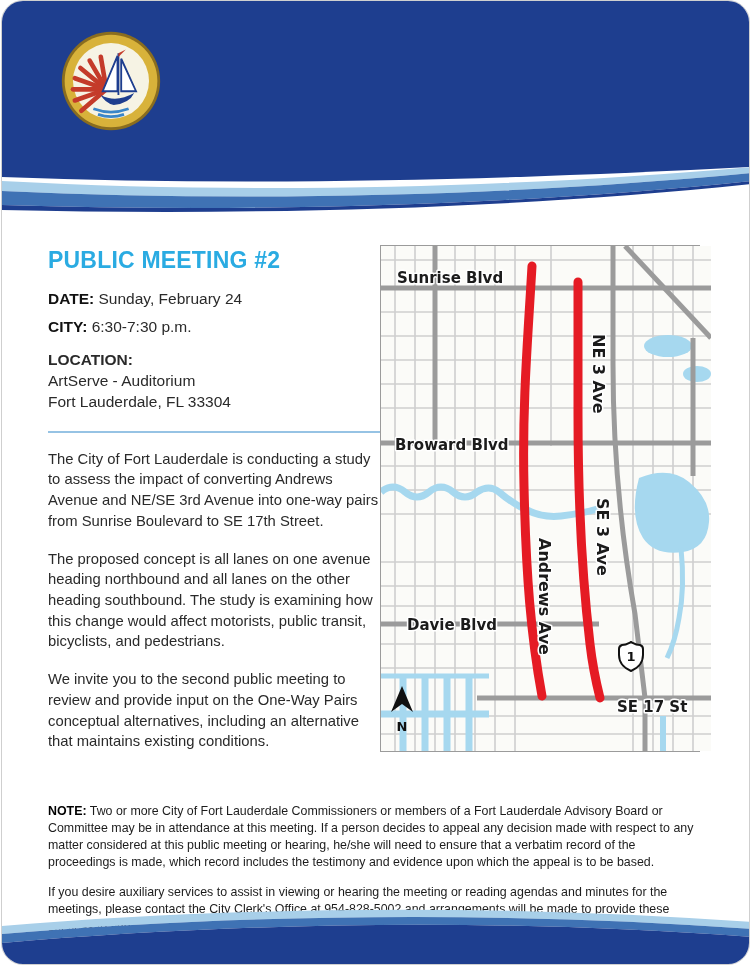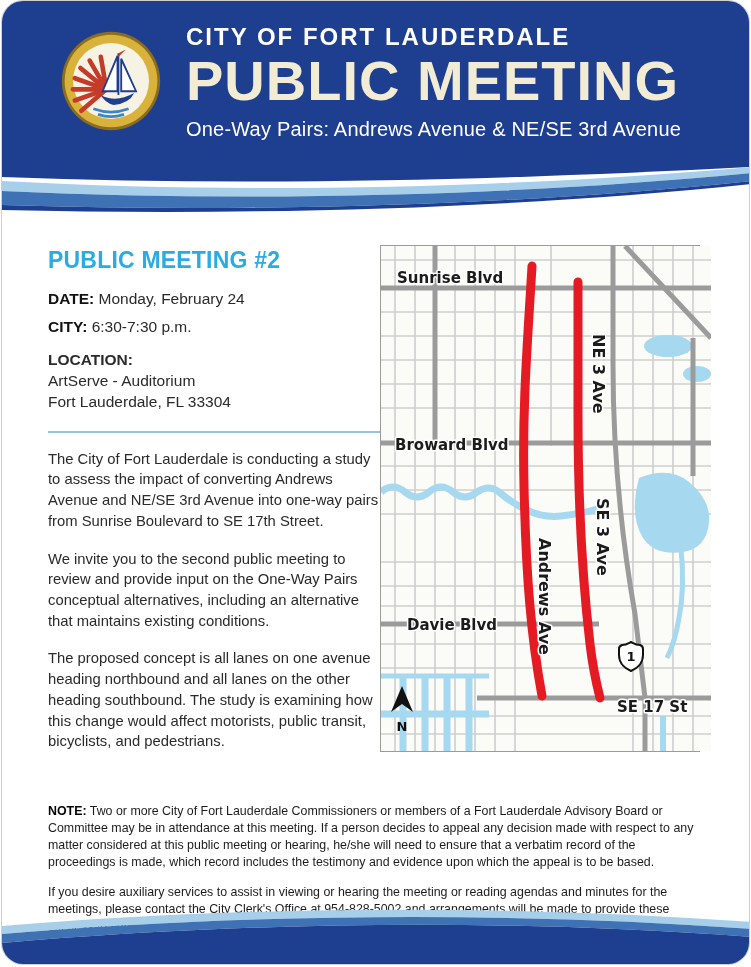--- a/index.html
+++ b/index.html
@@ -103,59 +103,54 @@
           <line x1="63" y1="25" x2="63" y2="70" stroke="#1e3e8f" stroke-width="2"></line>
           <path d="M63,25 L71,21 L63,29 Z" fill="#c43b2a"></path>
           <path d="M44,70 Q60,79 80,68 Q75,79 58,81 Q48,78 44,70 Z" fill="#1e3e8f"></path>
         </g>
         <g stroke="#3a86c8" stroke-width="3" fill="none">
           <path d="M36,85 Q55,92 74,85"></path>
           <path d="M41,91 Q55,96 69,91"></path>
         </g>
       </svg>
     </div>
-    <div class="header-text">
-      <p class="city-line">CITY OF FORT LAUDERDALE</p>
-      <p class="big-title">PUBLIC MEETING</p>
-      <p class="subtitle">One-Way Pairs: Andrews Avenue &amp; NE/SE 3rd Avenue</p>
-    </div>
   </div>
 
   <svg class="wave-top" viewBox="0 0 749 56" preserveAspectRatio="none">
     <path d="M0,0 H749 V2 C520,14 260,22 0,12 Z" fill="#1e3e8f"></path>
     <path d="M0,16 C260,30 520,22 749,2 L749,8 C520,30 260,38 0,26 Z" fill="#a8cfe9"></path>
     <path d="M0,26 C260,38 520,30 749,8 L749,16 C520,40 260,48 0,40 Z" fill="#3f72b4"></path>
     <path d="M0,40 C260,48 520,40 749,16 L749,19 C520,43 260,51 0,45 Z" fill="#1e3e8f"></path>
   </svg>
 
   <div class="main">
 
     <div class="left-col">
       <h2 class="meeting-heading">PUBLIC MEETING #2</h2>
 
       <p class="info-line">
         <strong>DATE:</strong>
-        <span>Monday, February 24</span>
+        <span>Sunday, February 24</span>
       </p>
       <p class="info-line">
         <strong>CITY:</strong>
         <span>6:30-7:30 p.m.</span>
       </p>
 
       <div class="location-block">
         <strong>LOCATION:</strong>
         <div>ArtServe - Auditorium</div>
         <div>Fort Lauderdale, FL 33304</div>
       </div>
 
       <hr class="divider">
 
       <p class="body-para">The City of Fort Lauderdale is conducting a study to assess the impact of converting Andrews Avenue and NE/SE 3rd Avenue into one-way pairs from Sunrise Boulevard to SE 17th Street.</p>
+      <p class="body-para">The proposed concept is all lanes on one avenue heading northbound and all lanes on the other heading southbound. The study is examining how this change would affect motorists, public transit, bicyclists, and pedestrians.</p>
       <p class="body-para">We invite you to the second public meeting to review and provide input on the One-Way Pairs conceptual alternatives, including an alternative that maintains existing conditions.</p>
-      <p class="body-para">The proposed concept is all lanes on one avenue heading northbound and all lanes on the other heading southbound. The study is examining how this change would affect motorists, public transit, bicyclists, and pedestrians.</p>
     </div>
 
     <div class="map-col">
       <div class="map-frame">
         <svg viewBox="0 0 330 505" width="330" height="505">
           <rect width="330" height="505" fill="#fbfbf8"></rect>
 
           <g stroke="#cfcfcf" stroke-width="1.6">
             <path d="M14,0 V505"></path>
               <path d="M34,0 V505"></path>

